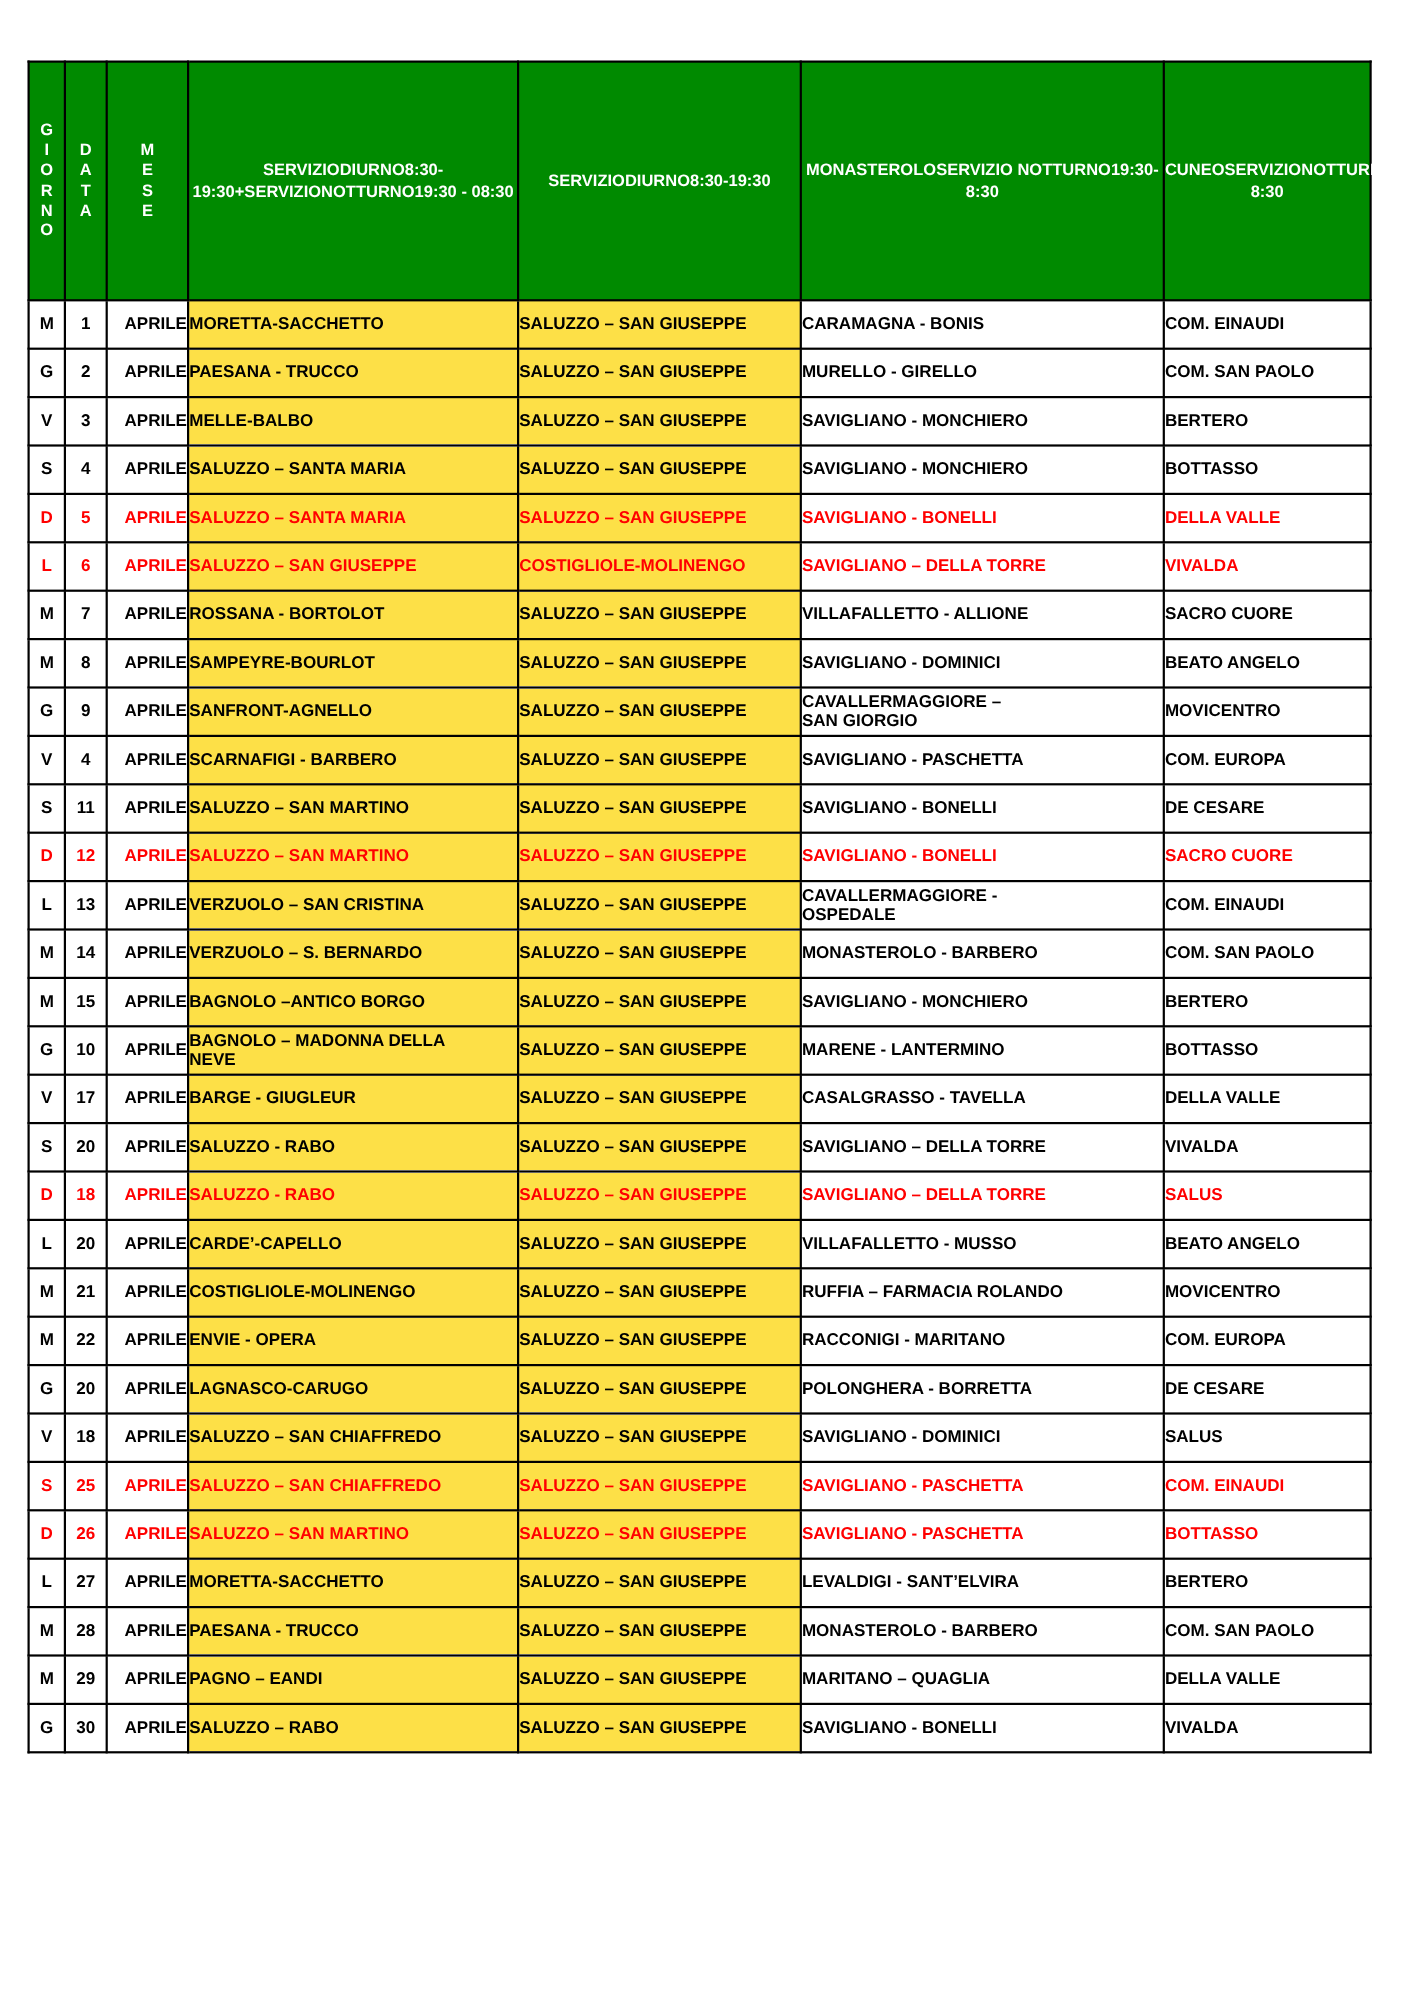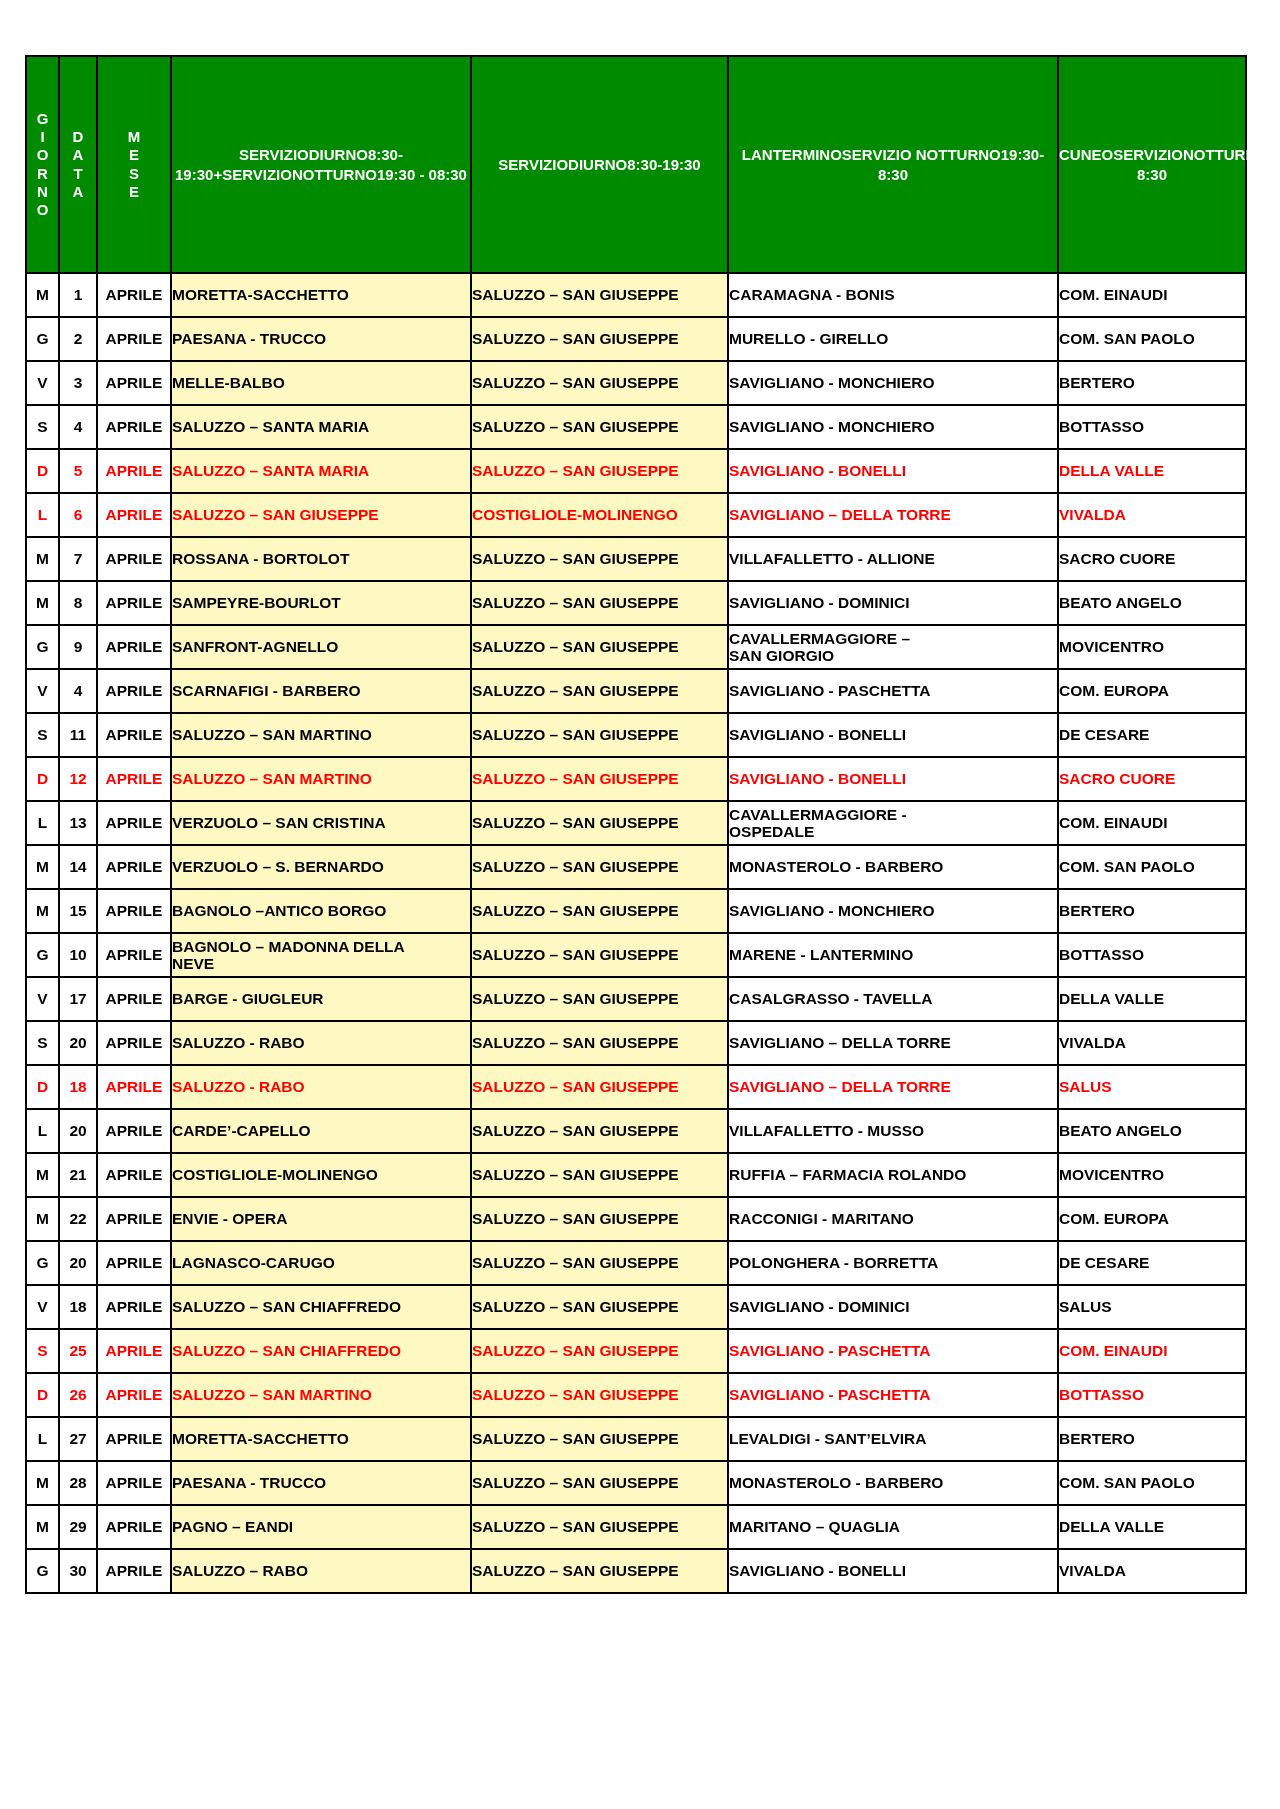--- a/index.html
+++ b/index.html
@@ -73,25 +73,25 @@
   }
   td.giorno {
     text-align: center;
     padding: 2px 0;
   }
   td.data {
     text-align: center;
     padding: 2px 0;
   }
   td.mese {
-    text-align: center;
+    text-align: right;
     padding-left: 6px;
   }
   td.yellow {
-    background: #fef9c3;
+    background: #fde047;
   }
   tr.holiday td {
     color: #ff0000;
   }
   td.two-line {
     line-height: 1.12;
   }
 </style>
 </head>
 <body>
@@ -124,21 +124,21 @@
             <span>A</span>
           </th>
         <th class="vert" id="h-mese">
             <span>M</span>
             <span>E</span>
             <span>S</span>
             <span>E</span>
           </th>
         <th id="h-serv1"><span>SERVIZIO</span><span>DIURNO</span><span>8:30-19:30</span><span>+</span><span>SERVIZIO</span><span>NOTTURNO</span><span>19:30 - 08:30</span></th>
         <th id="h-serv2"><span>SERVIZIO</span><span>DIURNO</span><span>8:30-19:30</span></th>
-        <th id="h-savi"><span>LANTERMINO</span><span>SERVIZIO NOTTURNO</span><span>19:30-8:30</span></th>
+        <th id="h-savi"><span>MONASTEROLO</span><span>SERVIZIO NOTTURNO</span><span>19:30-8:30</span></th>
         <th id="h-cuneo"><span>CUNEO</span><span>SERVIZIO</span><span>NOTTURNO</span><span>19:30-8:30</span></th>
       </tr>
     </thead>
     <tbody id="tbody">
         <tr>
           <td class="giorno">M</td>
           <td class="data">1</td>
           <td class="mese">APRILE</td>
           <td class="yellow">MORETTA-SACCHETTO</td>
           <td class="yellow">SALUZZO – SAN GIUSEPPE</td>

